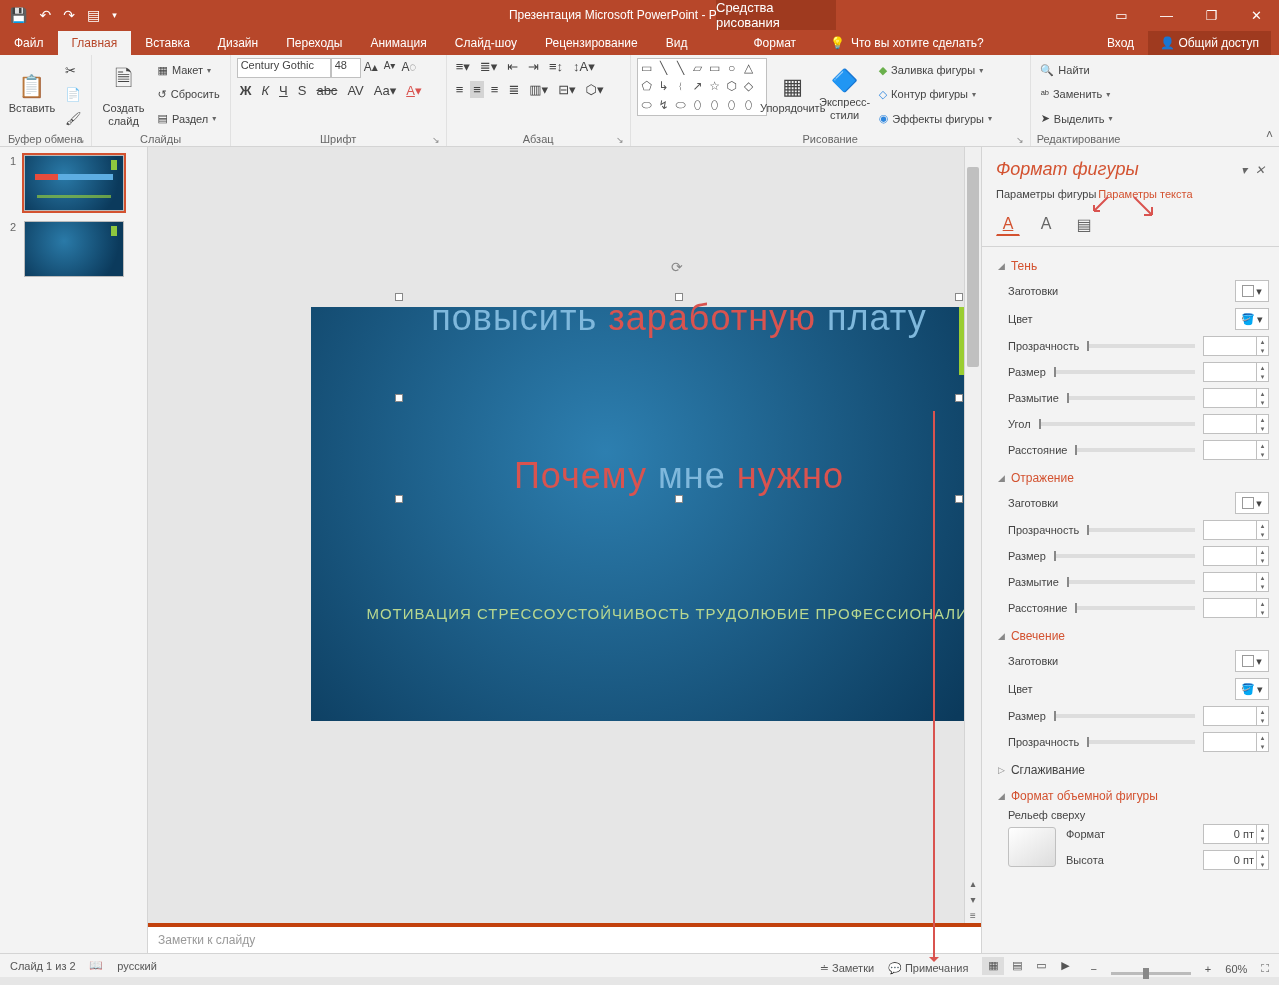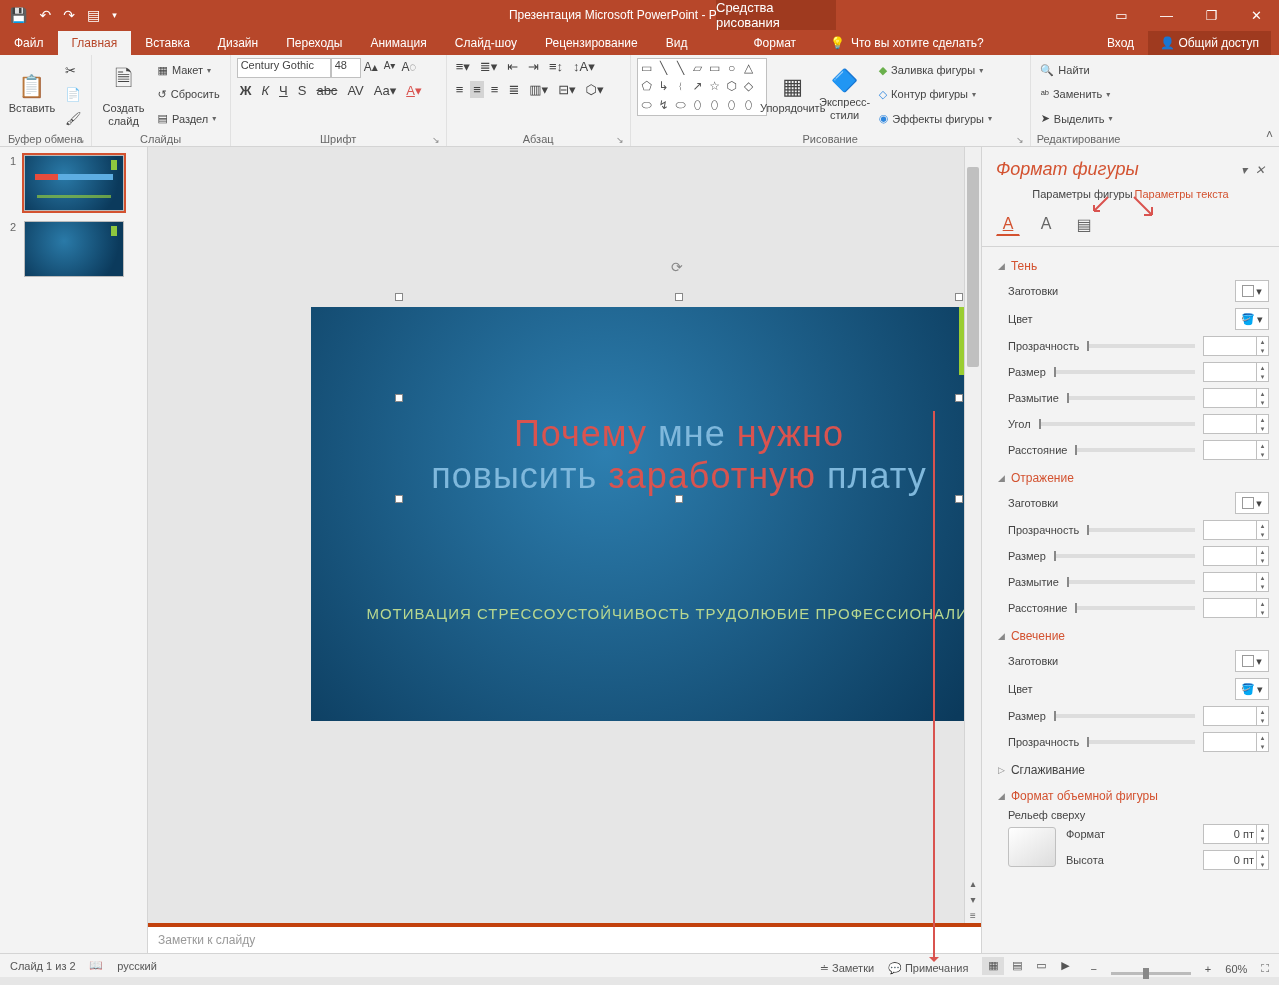--- a/index.html
+++ b/index.html
@@ -79,21 +79,21 @@
 .title-line.l1 { margin-top: 116px; }
 .w-red { color: #d9534f; } .w-blue { color: #7fb8dc; }
 .subtitle { position: absolute; left: 0; right: 0; top: 298px; text-align: center; color: #b8d890; font-family: "Century Gothic", sans-serif; font-size: 15px; letter-spacing: 1px; }
 
 .notes { height: 30px; background: #fff; border-top: 4px solid #c2410c; padding: 6px 10px; color: #999; font-size: 12px; }
 
 
 .fmtpane { width: 298px; background: #f3f3f3; border-left: 1px solid #d4d4d4; display: flex; flex-direction: column; position: relative; }
 .fmtpane .hdr { padding: 12px 14px 4px 14px; display: flex; justify-content: space-between; align-items: center; font-style: italic; }
 .fmtpane .hdr .tt { color: #d35230; font-size: 18px; font-weight: 300; }
-.fmtpane .subtabs { display: flex; gap: 2px; padding: 4px 14px; font-size: 11px; justify-content: center; }
+.fmtpane .subtabs { display: flex; gap: 2px; padding: 4px 14px; font-size: 11px; }
 .fmtpane .subtabs .st.active { color: #d35230; }
 .fmtpane .icontabs { display: flex; gap: 14px; padding: 8px 14px 10px 14px; border-bottom: 1px solid #d4d4d4; }
 .fmtpane .icontabs span { width: 24px; height: 24px; display: flex; align-items: center; justify-content: center; border: 1px solid transparent; font-size: 16px; color: #666; cursor: pointer; }
 .fmtpane .body { flex: 1; overflow-y: auto; padding: 4px 0 4px 8px; position: relative; }
 .section { margin: 4px 0; }
 .section .sh { display: flex; align-items: center; gap: 6px; padding: 4px 8px; font-size: 12px; cursor: pointer; }
 .section .sh .tri { font-size: 9px; color: #888; }
 .section .sh.brand { color: #d35230; }
 .prop { display: flex; align-items: center; justify-content: space-between; padding: 3px 10px 3px 18px; font-size: 11px; }
 .prop .slider { flex: 1; margin: 0 8px; height: 4px; background: #ddd; position: relative; }
@@ -356,29 +356,29 @@
           <div class="sel">
             <div class="handle h-tl"></div>
             <div class="handle h-tm"></div>
             <div class="handle h-tr"></div>
             <div class="handle h-ml"></div>
             <div class="handle h-mr"></div>
             <div class="handle h-bl"></div>
             <div class="handle h-bm"></div>
             <div class="handle h-br"></div>
           </div>
+          <div class="title-line">
+            <span class="w-blue">повысить</span>
+            <span class="w-red">заработную</span>
+            <span class="w-blue">плату</span>
+          </div>
           <div class="title-line l1">
             <span class="w-red">Почему</span>
             <span class="w-blue">мне</span>
             <span class="w-red">нужно</span>
-          </div>
-          <div class="title-line">
-            <span class="w-blue">повысить</span>
-            <span class="w-red">заработную</span>
-            <span class="w-blue">плату</span>
           </div>
         </div>
         <div class="subtitle">МОТИВАЦИЯ СТРЕССОУСТОЙЧИВОСТЬ ТРУДОЛЮБИЕ ПРОФЕССИОНАЛИЗМ</div>
       </div>
       <div class="vscroll">
         <div class="track"></div>
         <div class="arr" style="bottom:32px">▴</div>
         <div class="arr" style="bottom:16px">▾</div>
         <div class="arr" style="bottom:0">≡</div>
       </div>

